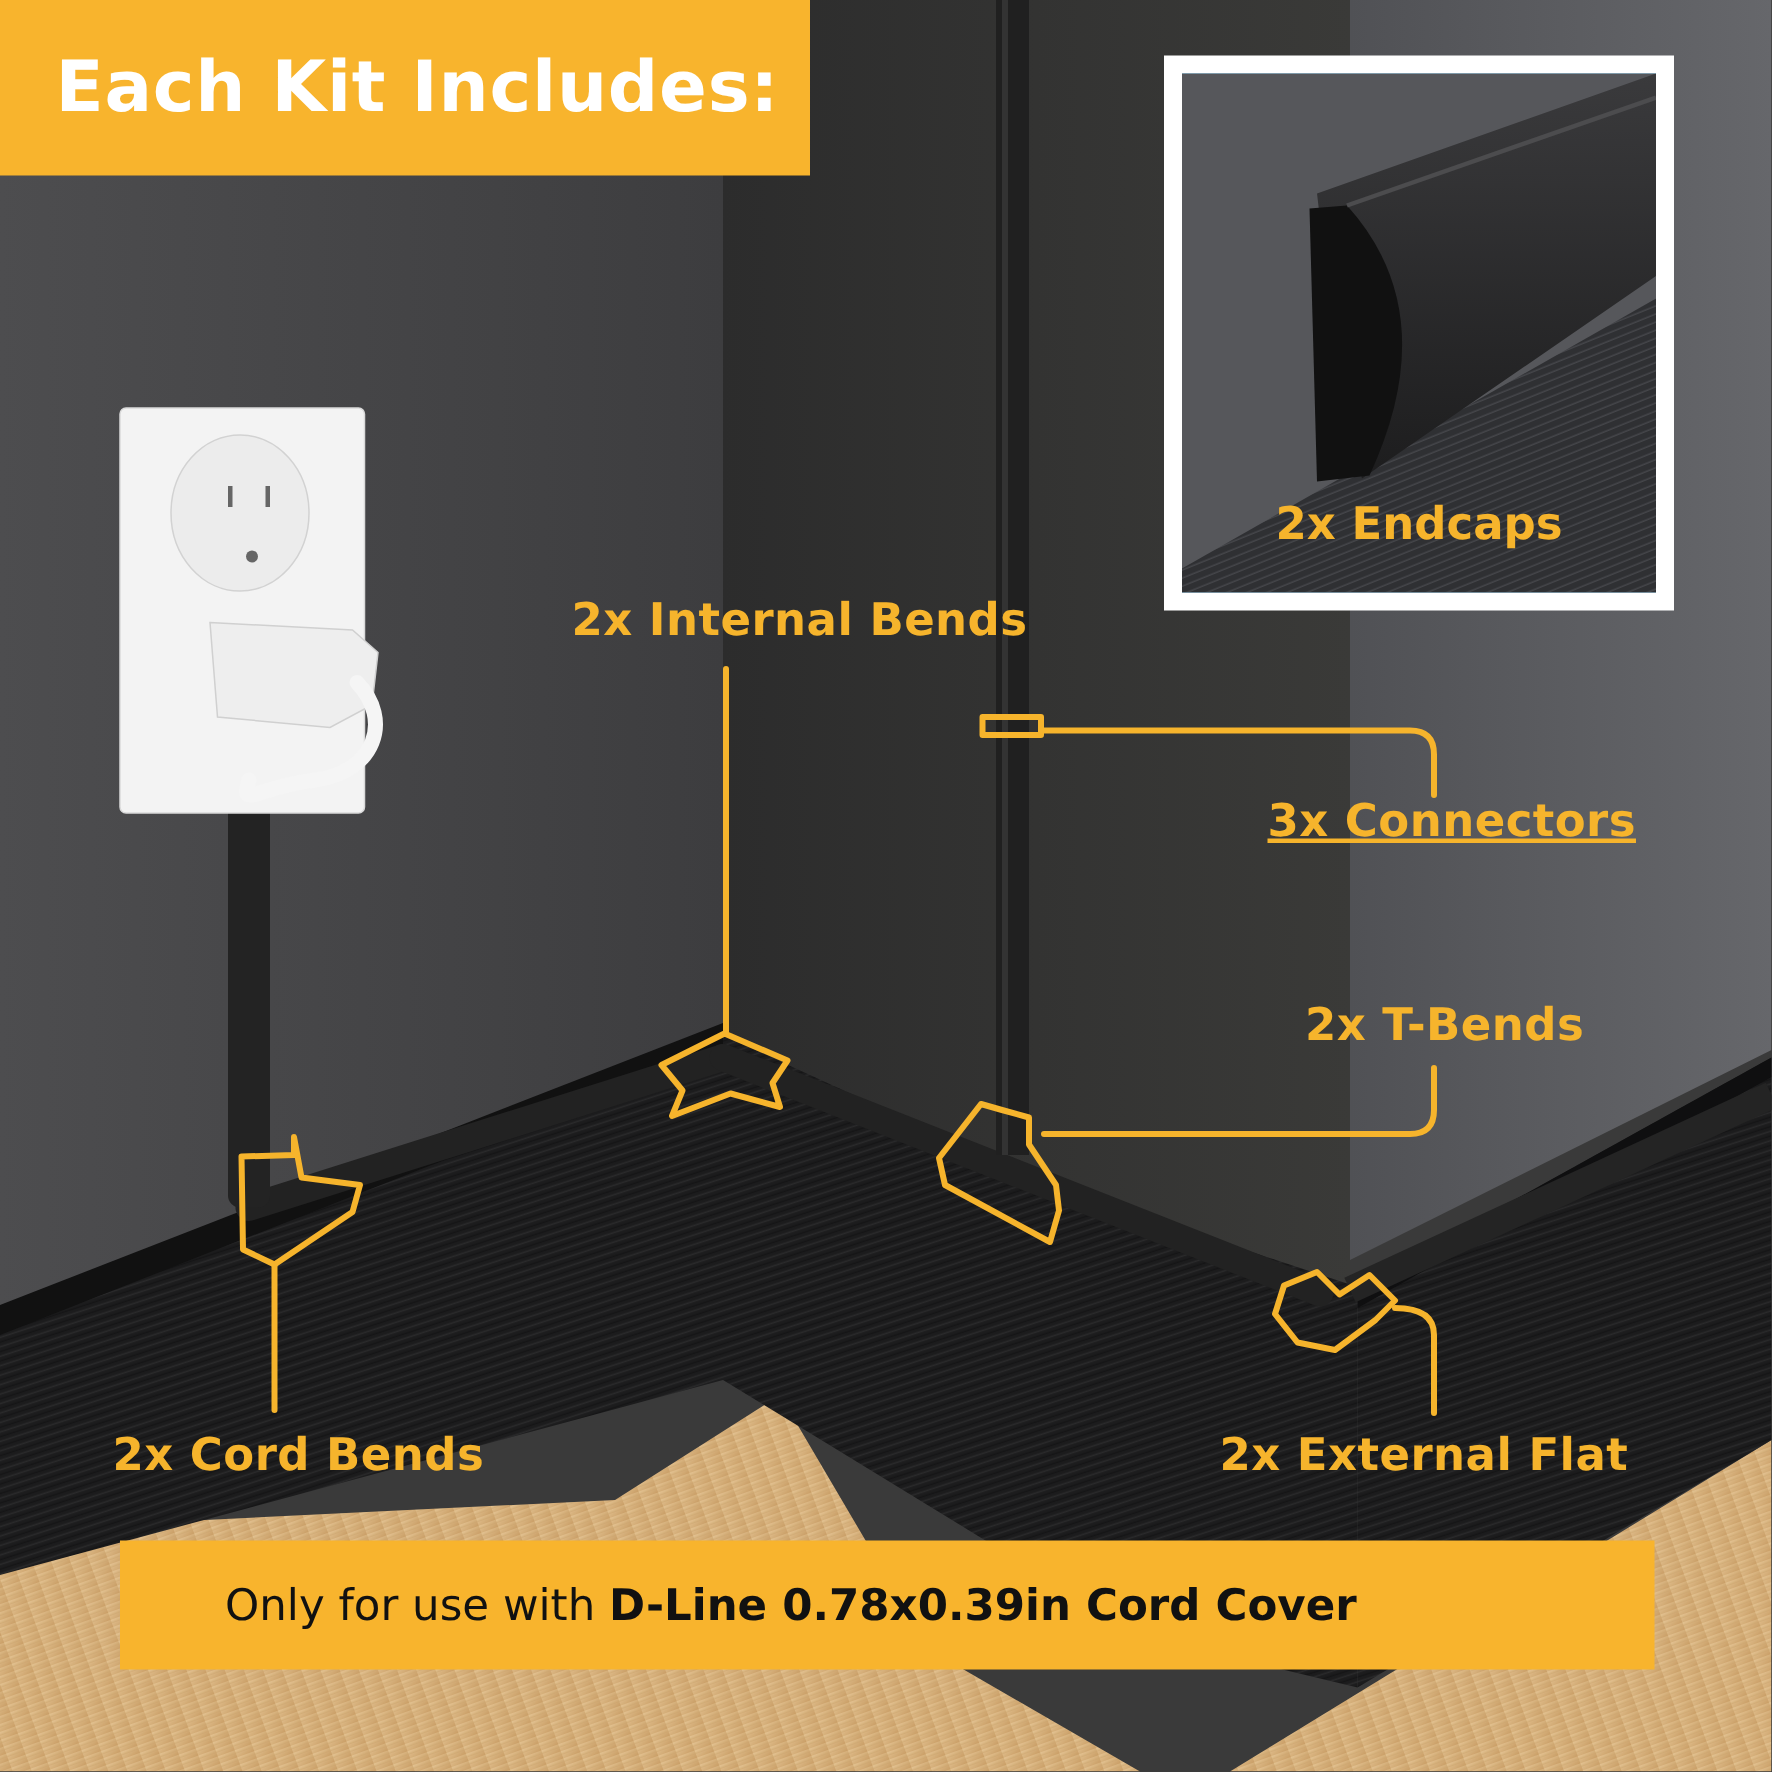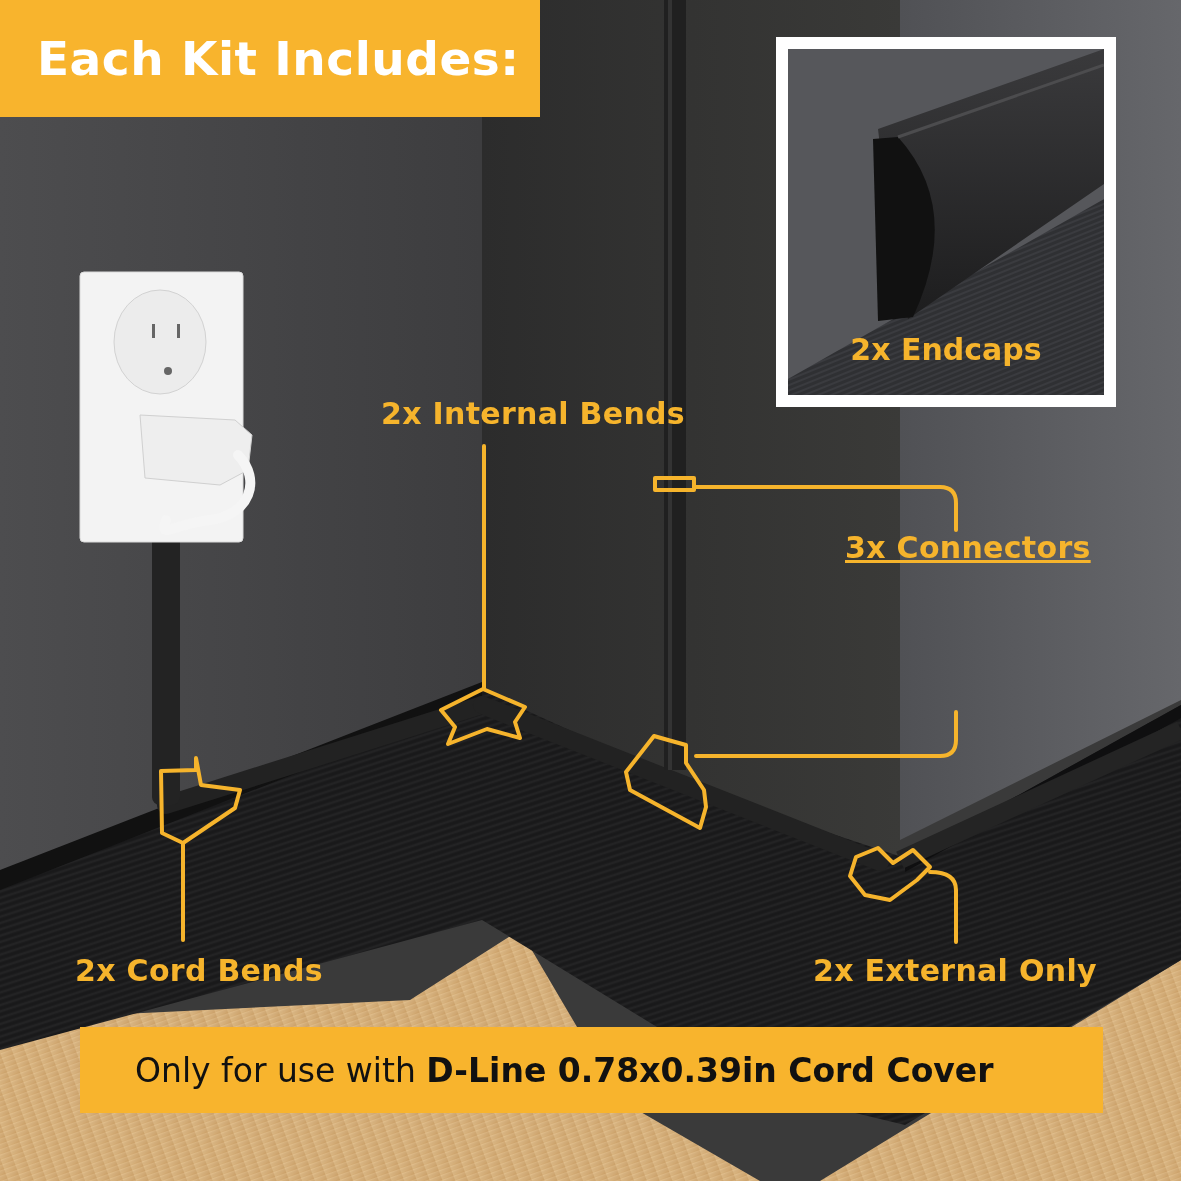--- a/index.html
+++ b/index.html
@@ -6,21 +6,21 @@
   body { width: 1181px; height: 1181px; overflow: hidden; background: #3a3a3a; font-family: "DejaVu Sans", sans-serif; }
   .scene { position: relative; width: 1181px; height: 1181px; overflow: hidden; }
   .layer { position: absolute; left: 0; top: 0; }
   .label { position: absolute; color: #f6b42c; font-weight: bold; font-size: 30px; letter-spacing: 0.3px; white-space: nowrap; font-family: "DejaVu Sans", sans-serif; }
   .title-banner { position: absolute; left: 0; top: 0; width: 540px; height: 117px; background: #f8b42d; display: flex; align-items: center; }
   .title-banner span { color: #ffffff; font-weight: bold; font-size: 47px; margin-left: 37px; letter-spacing: 0.5px; font-family: "DejaVu Sans", sans-serif; }
   .inset { position: absolute; left: 776px; top: 37px; width: 340px; height: 370px; background: #ffffff; }
   .inset-inner { position: absolute; left: 12px; top: 12px; width: 316px; height: 346px; overflow: hidden; background: #0c4a6e; }
   .inset-label { position: absolute; left: 0; width: 316px; bottom: 28px; text-align: center; color: #f6b42c; font-weight: bold; font-size: 30px; font-family: "DejaVu Sans", sans-serif; }
   .bottom-banner { position: absolute; left: 80px; top: 1027px; width: 1023px; height: 86px; background: #f8b42d; display: flex; align-items: center; }
-  .bottom-banner .txt { margin-left: 55px; font-size: 33px; color: #111; white-space: nowrap; font-family: "DejaVu Sans", sans-serif; }
+  .bottom-banner .txt { margin-left: 70px; font-size: 29px; color: #111; white-space: nowrap; font-family: "DejaVu Sans", sans-serif; }
   .bottom-banner .txt b { font-weight: bold; }
 </style>
 </head>
 <body>
 
 <div class="scene">
 
   <svg class="layer" width="1181" height="1181" viewBox="0 0 1181 1181">
     <defs>
       <linearGradient id="wallL" x1="0" y1="0" x2="1" y2="0">
@@ -125,20 +125,21 @@
         <path d="M90,80 L316,0 L316,135 L120,270 Q118,260 110,250 Z" fill="url(#capBody)"></path>
         <path d="M85,90 L110,88 Q175,160 125,268 L90,272 Z" fill="#111"></path>
         <path d="M110,88 L316,16" stroke="#4c4c4e" stroke-width="3"></path>
       </svg>
       <div class="inset-label">2x Endcaps</div>
     </div>
   </div>
 
   <div class="label" style="left:342px; top:396px;margin-left:39px;">2x Internal Bends</div>
   <div class="label" style="left:845px; top:530px;text-decoration:underline;">3x Connectors</div>
+  <div class="label" style="left:870px; top:666px;">2x T-Bends</div>
   <div class="label" style="left:75px; top:953px;">2x Cord Bends</div>
-  <div class="label" style="left:813px; top:953px;">2x External Only</div>
+  <div class="label" style="left:813px; top:953px;">2x External Flat</div>
 
   <div class="bottom-banner">
     <div class="txt"><span>Only for use with </span><b>D-Line 0.78x0.39in Cord Cover</b></div>
   </div>
 
 </div>
 
 </body></html>

